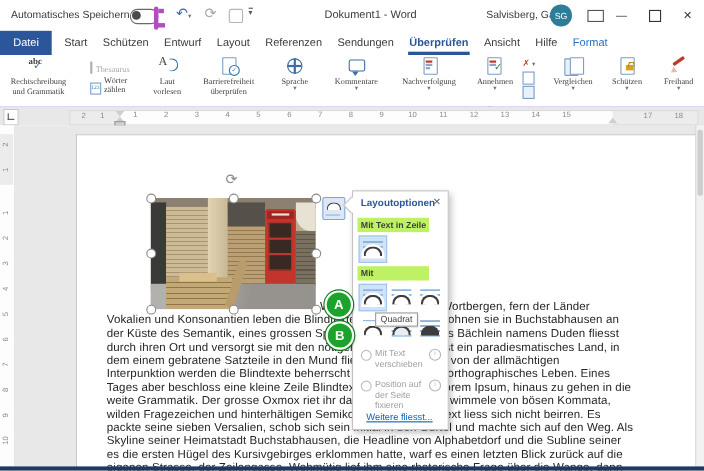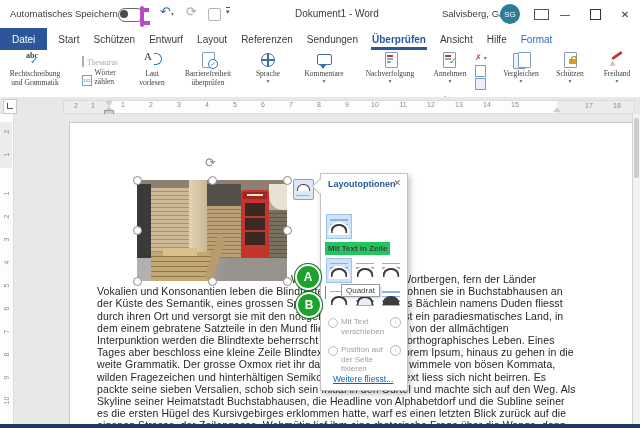--- a/index.html
+++ b/index.html
@@ -67,22 +67,22 @@
             color:#262626;letter-spacing:0.1px;}
   #bodytext .ln{white-space:nowrap;overflow:hidden;}
   #bodytext .first{padding-left:194px;}
   
   #lobtn{position:absolute;left:223px;top:56px;width:19px;height:19px;background:#dce8f6;
          border:1px solid #7ba7d7;border-radius:2px;z-index:6;}
   #popup{position:absolute;left:320px;top:173px;width:86px;height:216px;background:#fff;
          border:1px solid #c3c3c3;box-shadow:2px 3px 6px rgba(0,0,0,.25);z-index:7;}
   #popup .hdr{position:absolute;left:7px;top:5px;font-size:9px;font-weight:bold;color:#2b579a;}
   #popup .x{position:absolute;right:6px;top:4px;font-size:9px;color:#666;}
-  .pband{position:absolute;left:4px;right:17px;height:13px;background:#22c55e;font-size:8px;
-         font-weight:bold;color:#3f3f3f;line-height:13px;padding-left:3px;margin-top:44px;}
+  .pband{position:absolute;left:4px;right:17px;height:13px;background:#bef264;font-size:8px;
+         font-weight:bold;color:#3f3f3f;line-height:13px;padding-left:3px;}
   .wtile{position:absolute;width:24px;height:23px;background:#fff;border:1px solid transparent;}
   .wtile.sel{background:#cfe3f8;border-color:#9fc3e8;}
   .wtile .stripes{position:absolute;left:3px;right:3px;top:4px;bottom:4px;
         background:repeating-linear-gradient(180deg,#8fb4d9 0 1.5px,rgba(0,0,0,0) 1.5px 4.5px);}
   .wtile .arc{position:absolute;left:50%;transform:translateX(-50%);bottom:5px;width:13px;height:7px;
         background:#fff;border:2px solid #3d3d3d;border-bottom:none;border-radius:8px 8px 0 0;
         box-shadow:0 0 0 2px #fff;z-index:2;}
   .wtile.behind .arc{background:#e9eef5;box-shadow:none;z-index:0;}
   .wtile.front .arc{background:#3d3d3d;box-shadow:none;}
   .wtile.topbot .stripes{background:none;border-top:1.5px solid #8fb4d9;border-bottom:1.5px solid #8fb4d9;}

